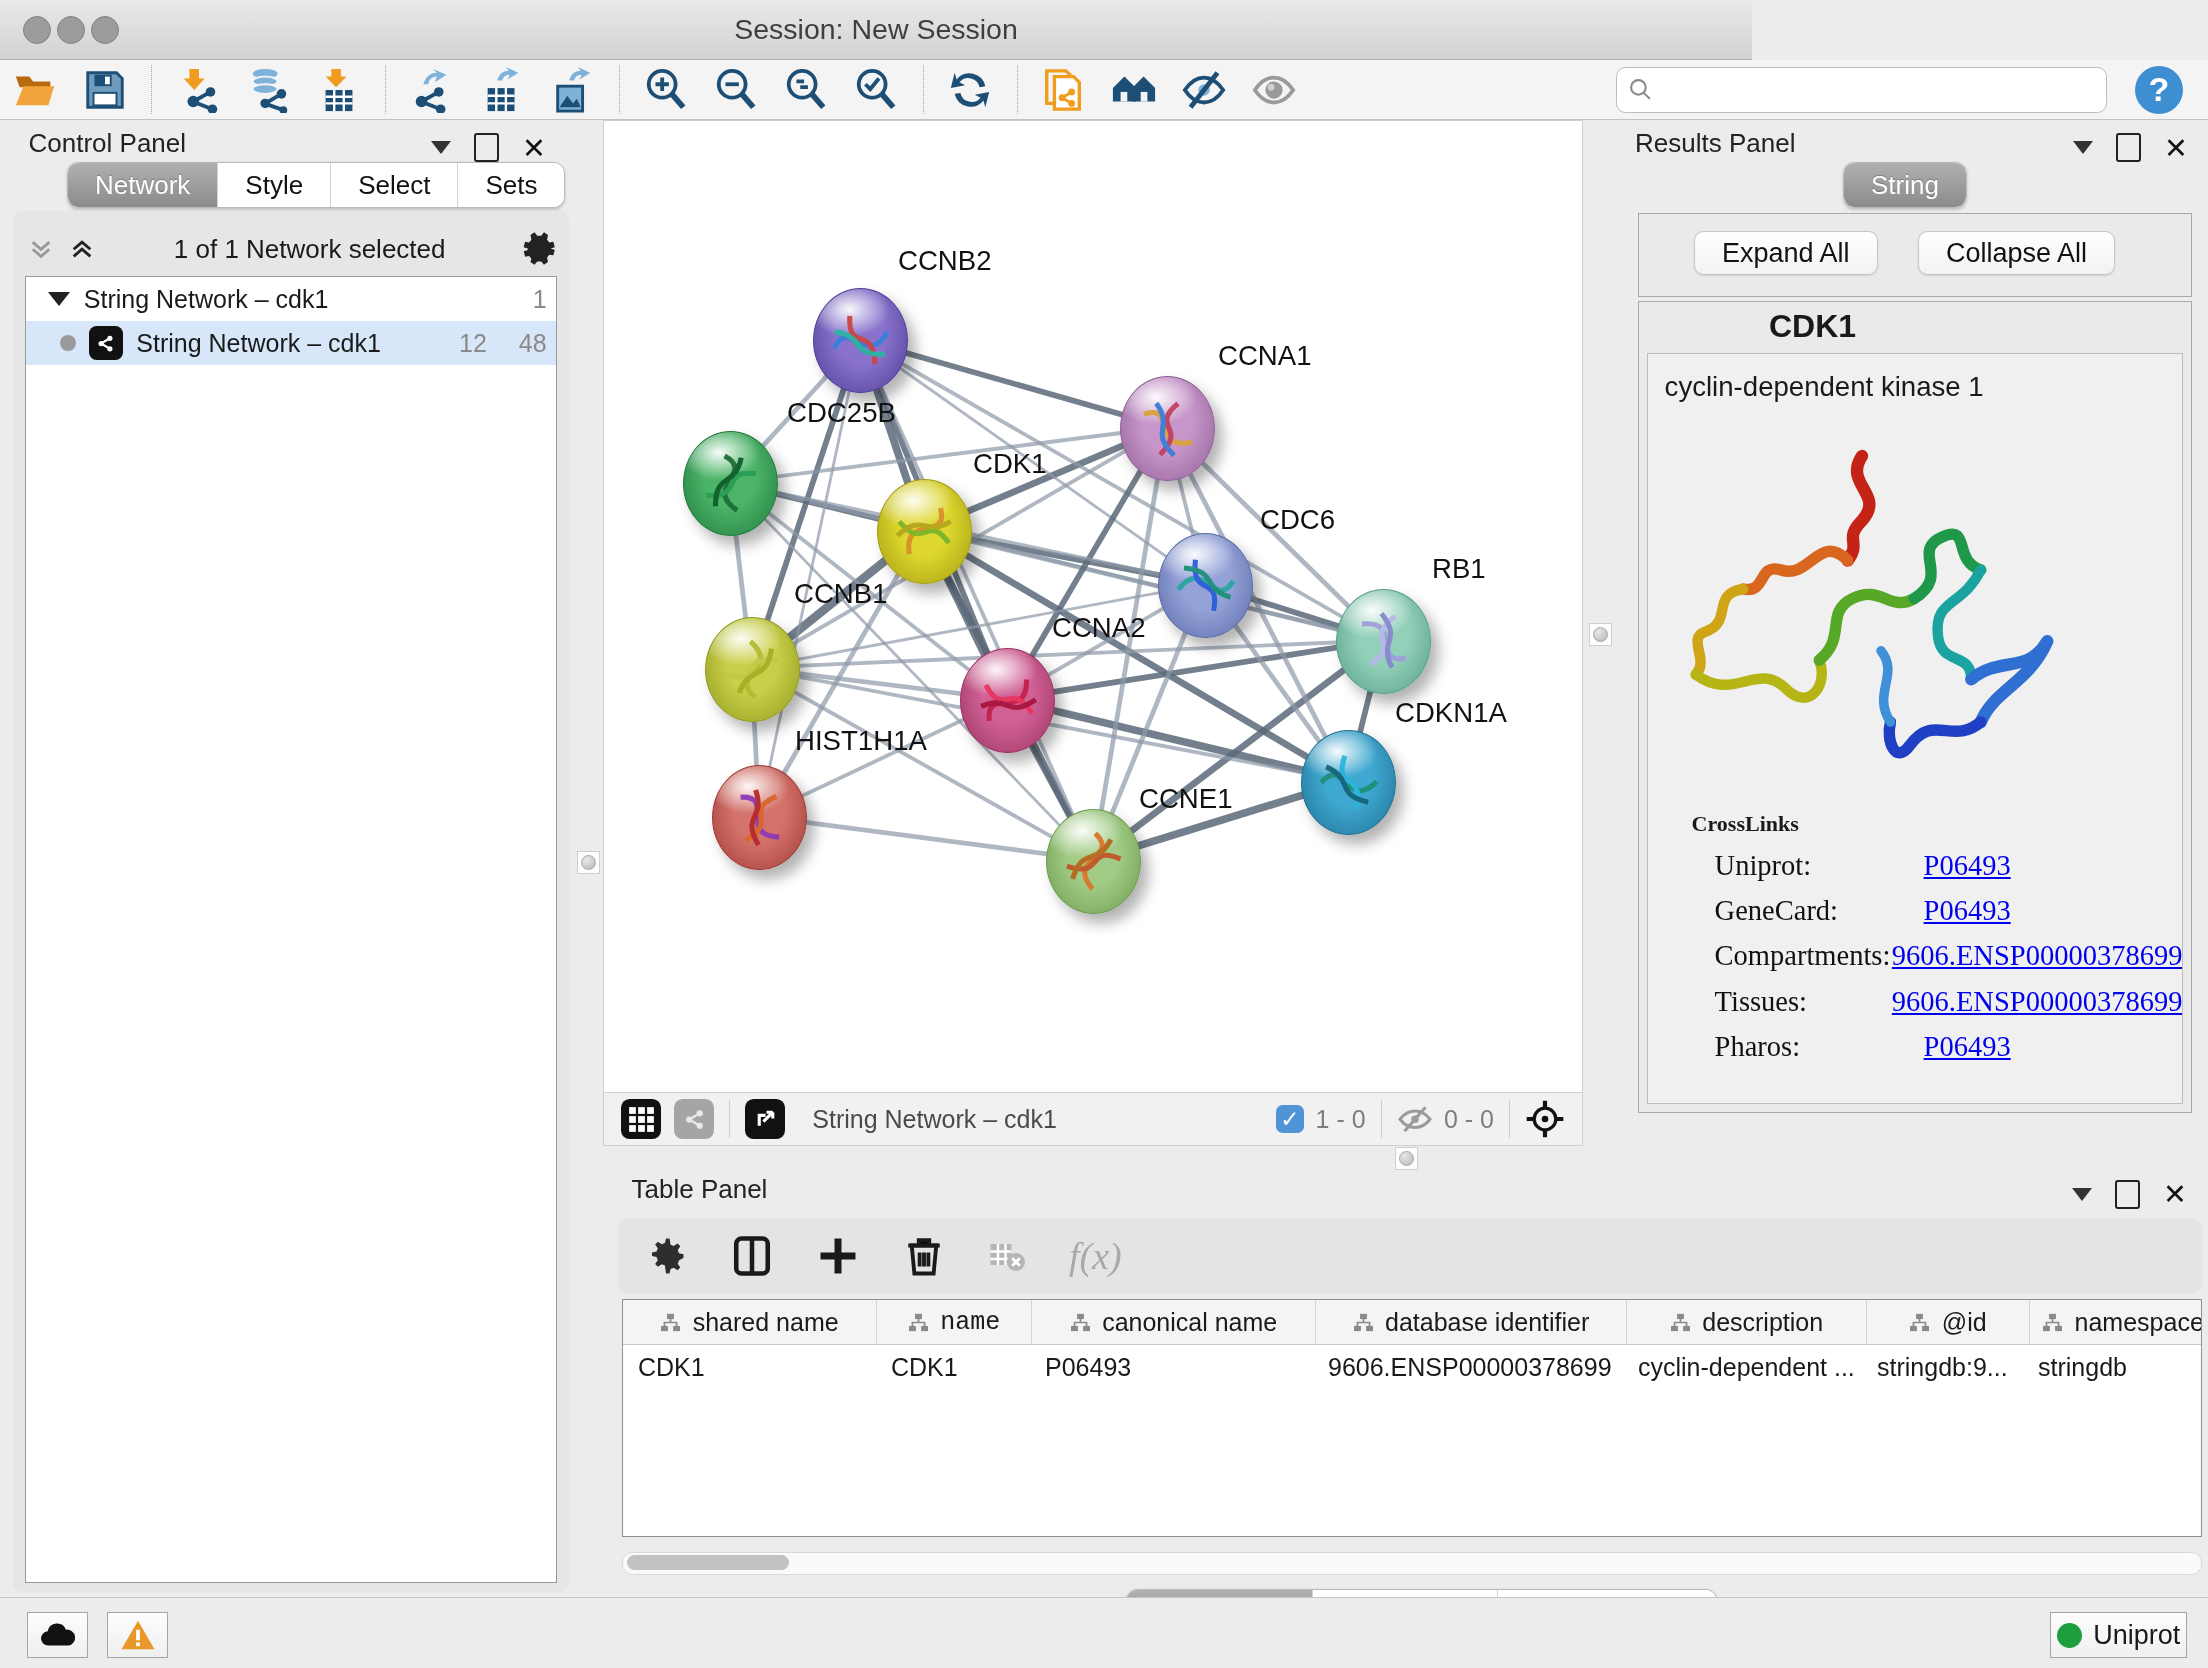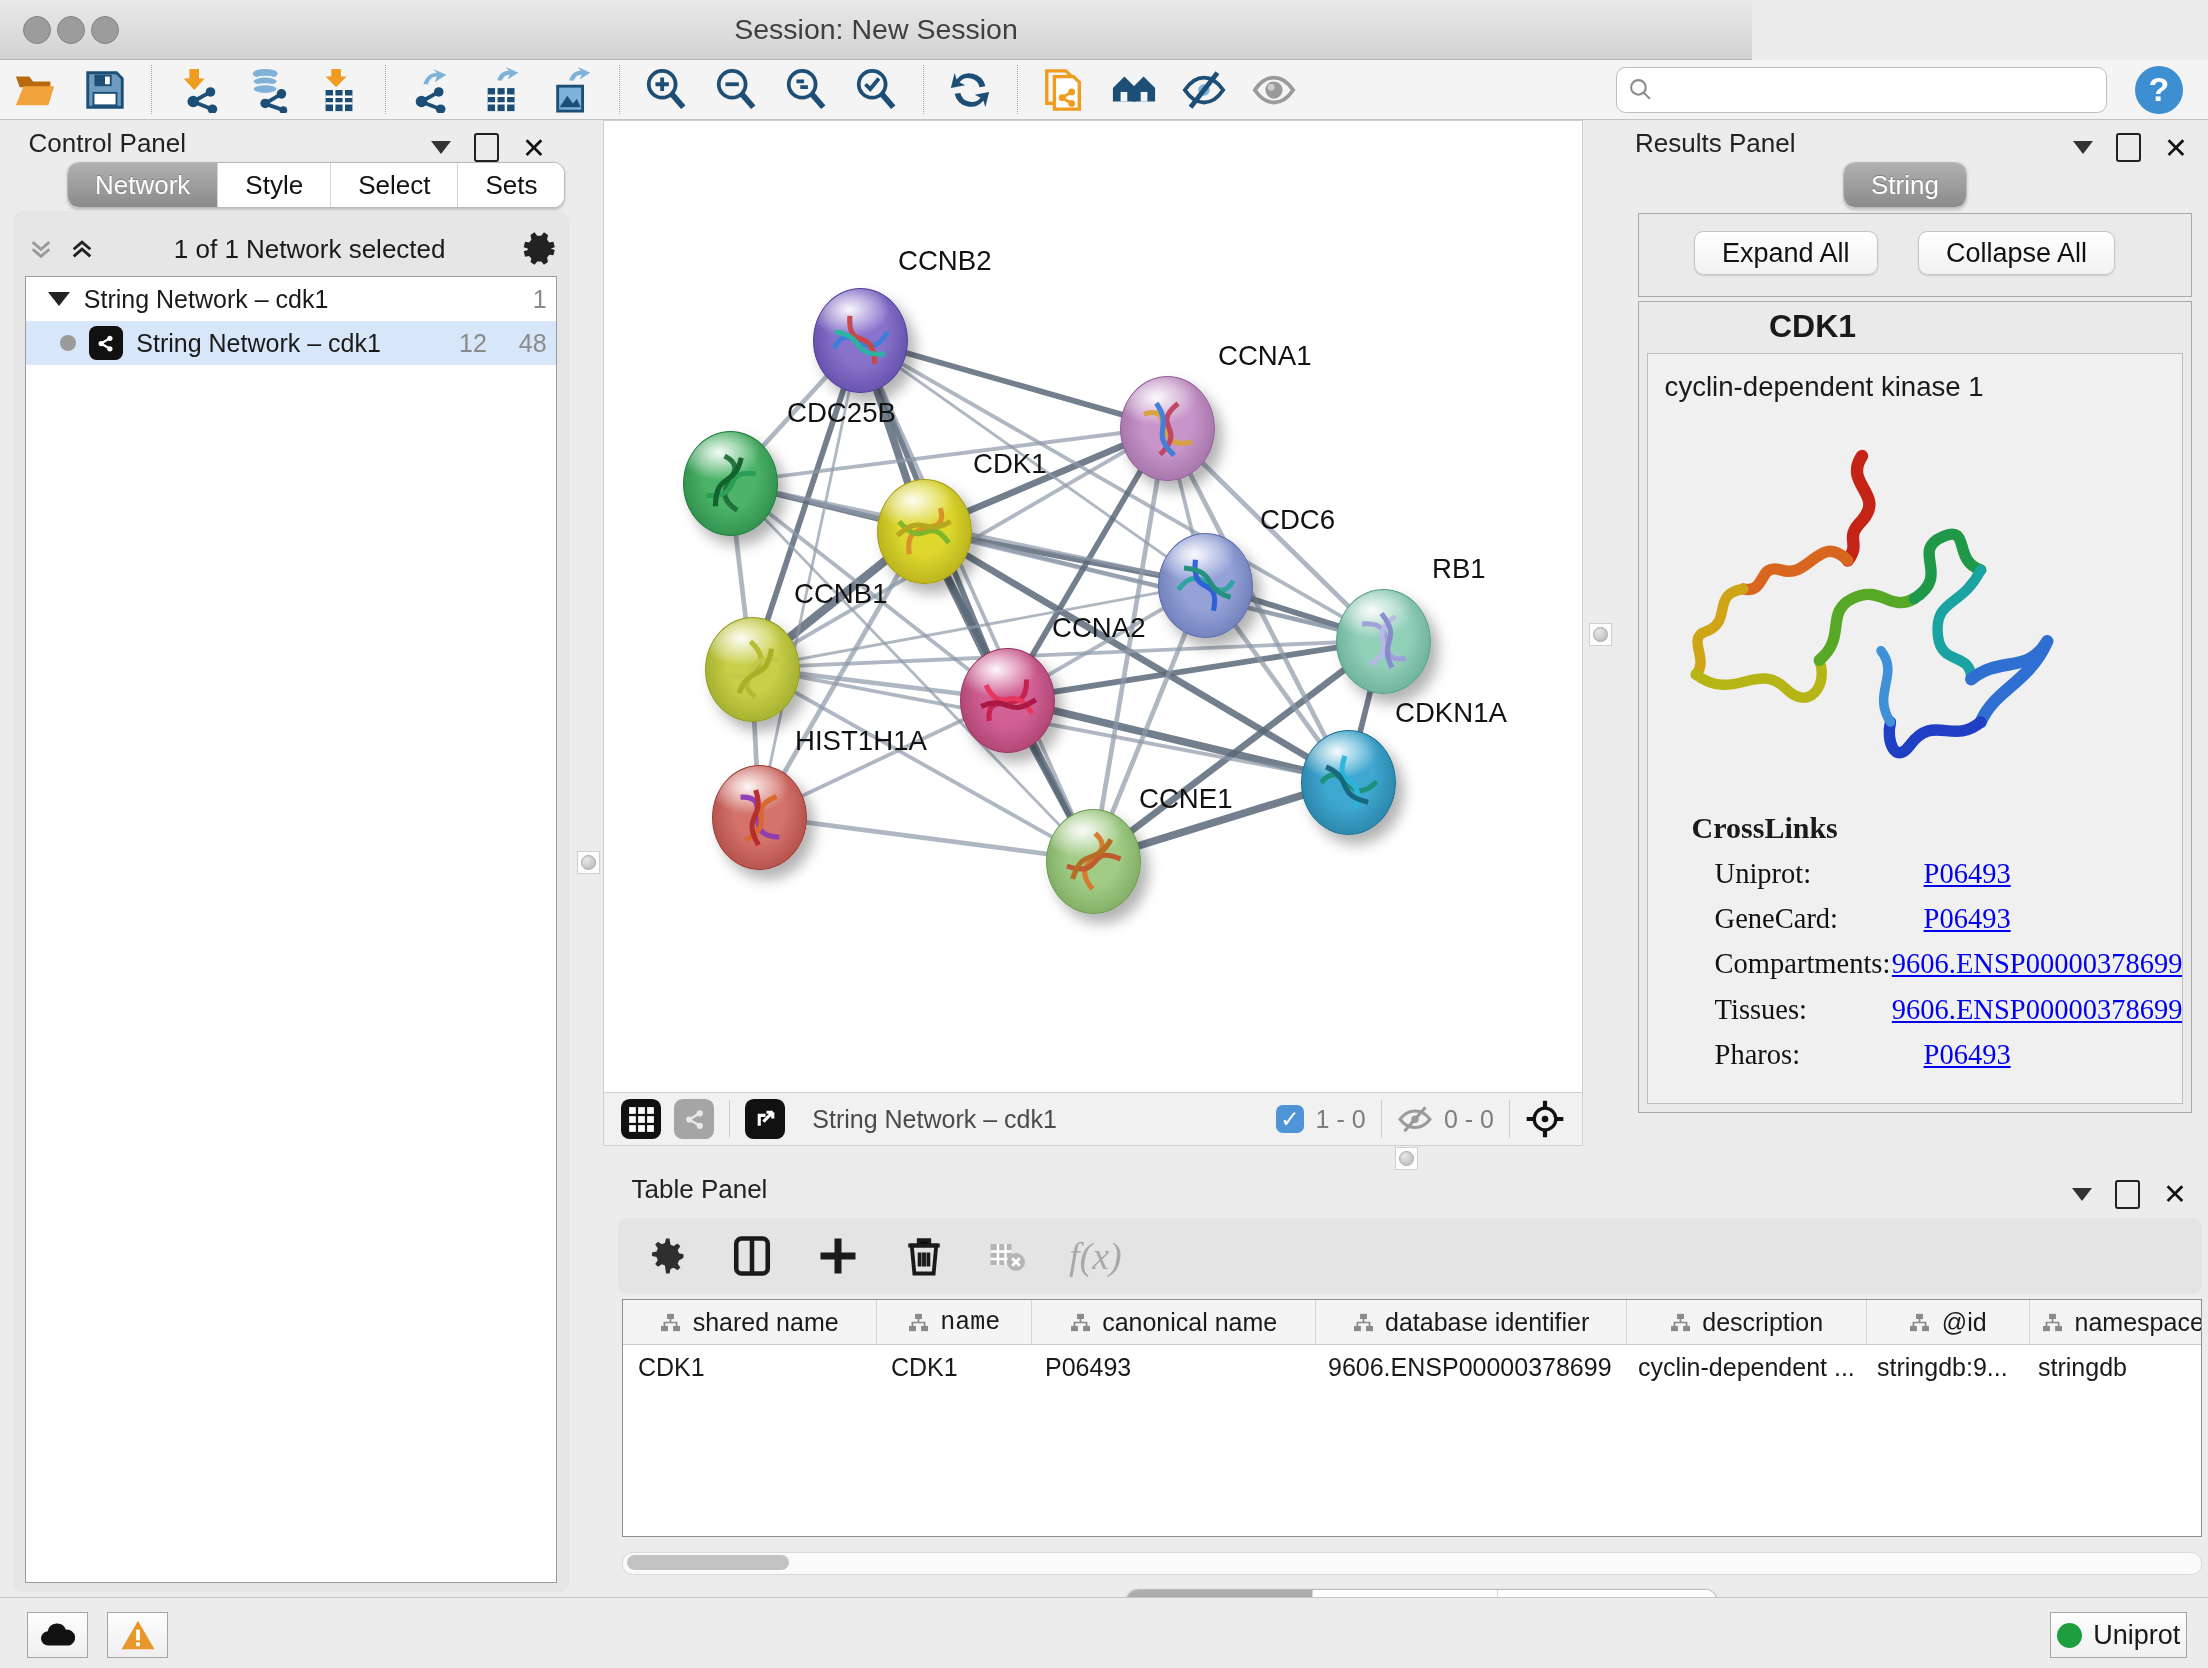--- a/index.html
+++ b/index.html
@@ -84,21 +84,21 @@
   .rbox{position:absolute;background:#eaeaea;border:1.9px solid #a9a9a9;}
   .btn{background:linear-gradient(#ffffff,#f2f2f2);border:1px solid #c4c4c4;border-radius:9.5px;
     font-size:27px;padding:5.7px 27px;color:#111;box-shadow:0 1px 1.9px rgba(0,0,0,.12);white-space:nowrap;}
   .cdk-head{position:absolute;left:0;right:0;top:0;height:49px;display:flex;align-items:center;}
   .cdk-content{position:absolute;left:7.6px;right:7.6px;top:51px;bottom:7.6px;background:#f0f0f0;
     border:1px solid #bdbdbd;overflow:hidden;}
   .xl-row{display:flex;font-family:"Liberation Serif","DejaVu Serif",serif;font-size:28.5px;
     margin:13.3px 0 13.3px 67px;}
   .xl-row .lab{width:209px;color:#111;}
   .xl-row a{color:#0000EE;text-decoration:underline;}
-  .xl-head{font-family:"Liberation Serif","DejaVu Serif",serif;font-weight:bold;font-size:30px;
+  .xl-head{font-family:"Liberation Serif","DejaVu Serif",serif;font-weight:bold;font-size:22px;
     margin:9.5px 0 5.7px 44px;}
   
   .tpanel{position:absolute;left:603px;top:1172px;right:0;bottom:70px;background:#ececec;}
   .tp-toolbar{position:absolute;left:15px;right:5.7px;top:46px;height:76px;background:#e4e4e4;
     border-radius:9.5px;display:flex;align-items:center;gap:44px;padding-left:27px;}
   .tp-toolbar svg{width:42px;height:42px;}
   .fx{font-family:"Liberation Serif","DejaVu Serif",serif;font-style:italic;font-size:38px;color:#a9a9a9;}
   .ttable{position:absolute;left:19px;right:5.7px;top:127px;height:236px;background:#fff;
     border:1.9px solid #8f8f8f;overflow:hidden;}
   .thead{display:flex;background:#f4f4f4;border-bottom:1px solid #c9c9c9;height:44px;}

